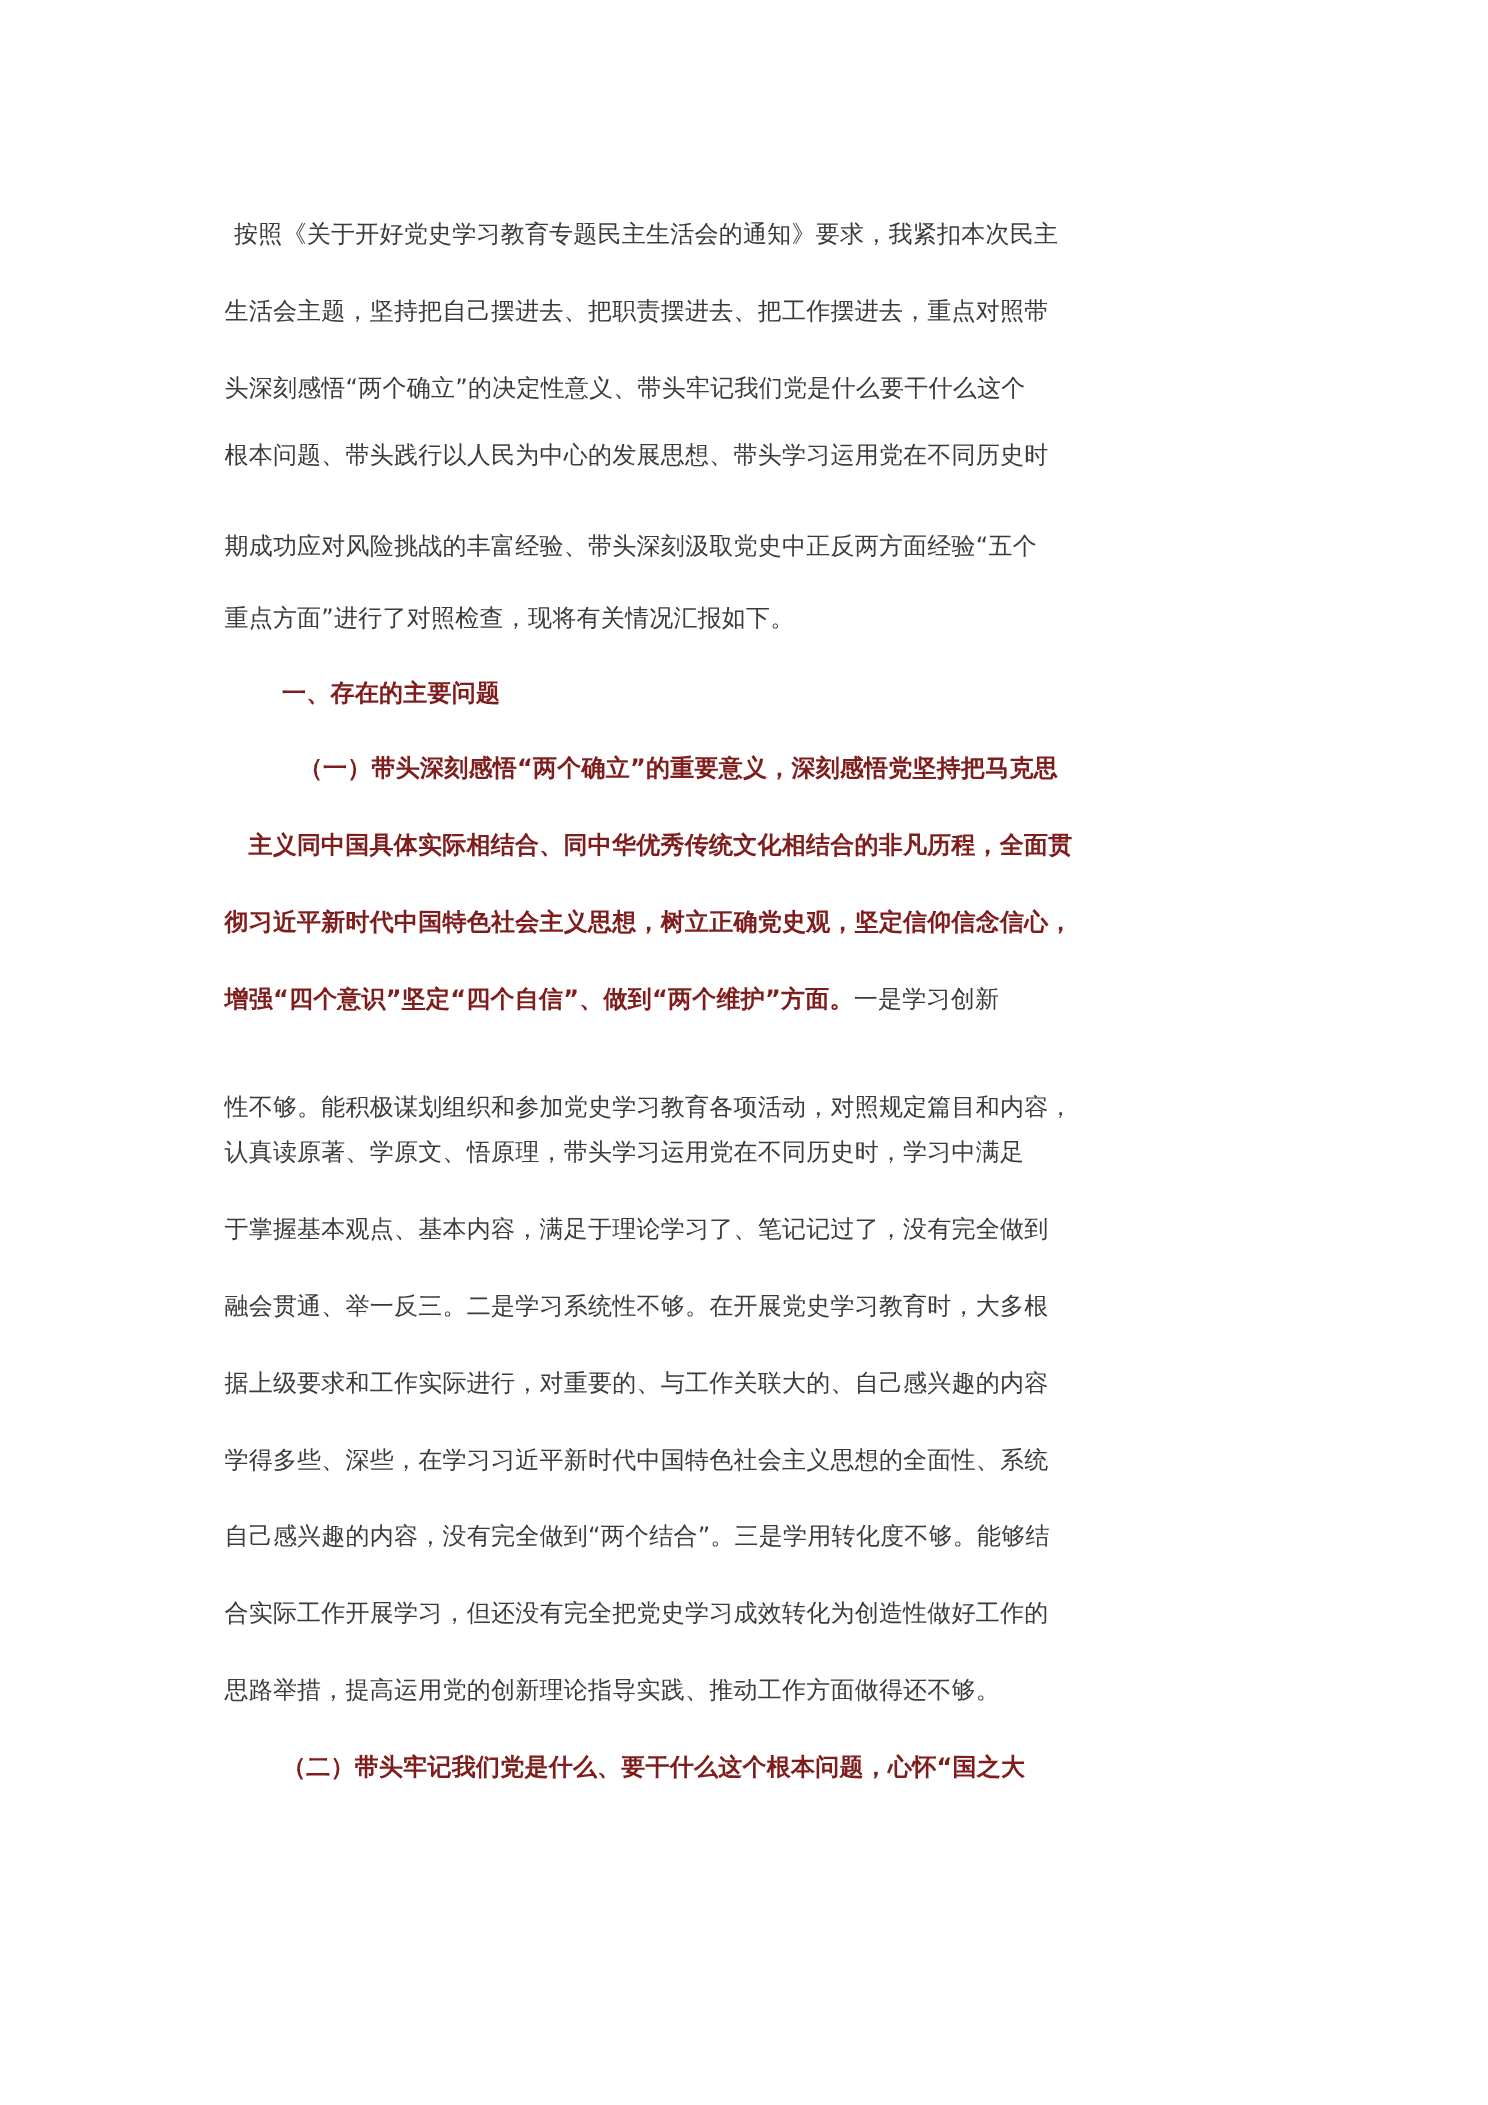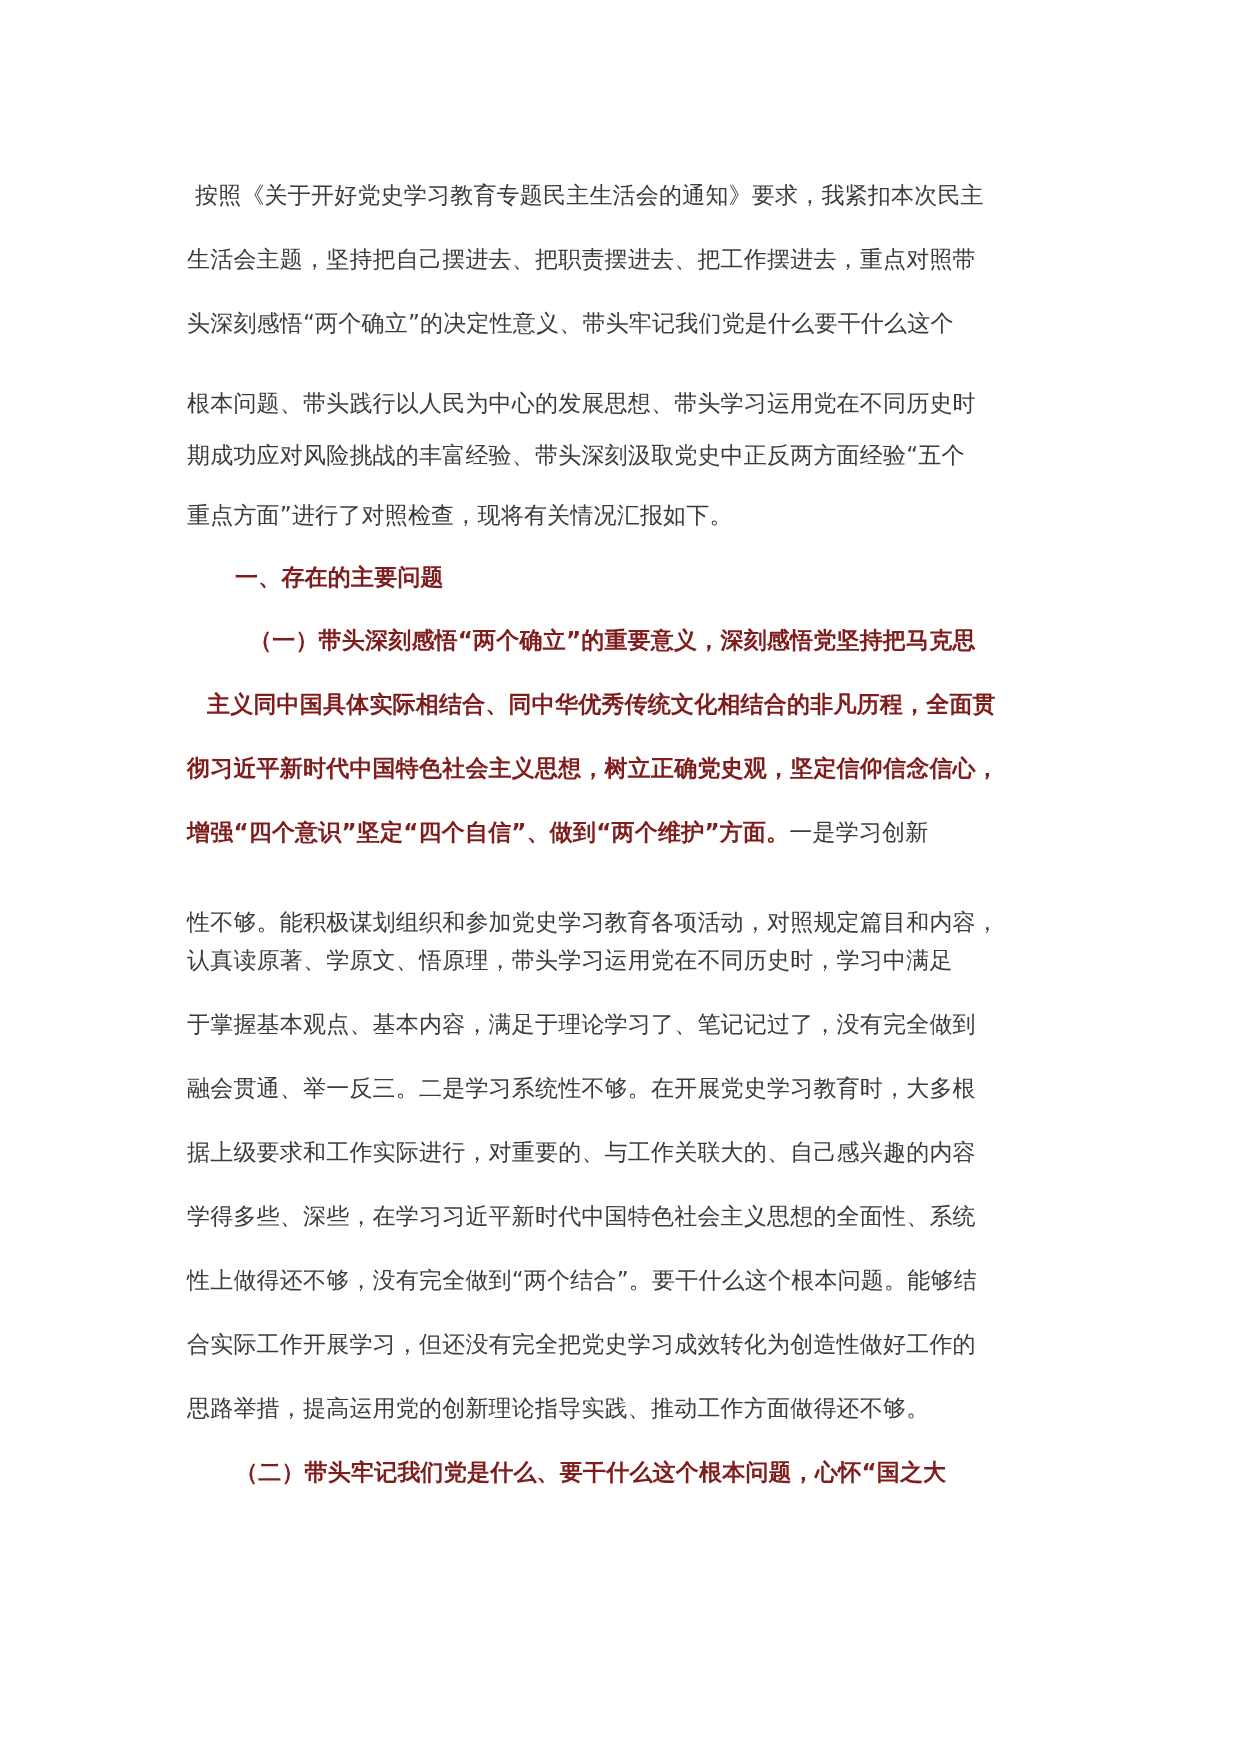--- a/index.html
+++ b/index.html
@@ -18,51 +18,51 @@
     .page {
       position: absolute;
       left: 187px;
       top: 0;
       width: 870px;
     }
     .line {
       position: absolute;
       left: 0;
       white-space: nowrap;
-      font-size: 23px;
+      font-size: 20px;
       line-height: 30px;
       height: 30px;
       letter-spacing: 0.2px;
     }
     .bold {
       font-weight: bold;
       color: #7f1d1d;
     }
     .normal {
       font-weight: normal;
     }
   </style>
 </head>
 <body>
 
 <div class="page" id="page">
     <div class="line" style="top: 180px; left: 8px;"><span class="normal">按照《关于开好党史学习教育专题民主生活会的通知》要求，我紧扣本次民主</span></div>
     <div class="line" style="top: 244px; left: 0px;"><span class="normal">生活会主题，坚持把自己摆进去、把职责摆进去、把工作摆进去，重点对照带</span></div>
     <div class="line" style="top: 308px; left: 0px;"><span class="normal">头深刻感悟“两个确立”的决定性意义、带头牢记我们党是什么要干什么这个</span></div>
-    <div class="line" style="top: 388px; left: 0px;"><span class="normal">根本问题、带头践行以人民为中心的发展思想、带头学习运用党在不同历史时</span></div>
+    <div class="line" style="top: 364px; left: 0px;"><span class="normal">根本问题、带头践行以人民为中心的发展思想、带头学习运用党在不同历史时</span></div>
     <div class="line" style="top: 440px; left: 0px;"><span class="normal">期成功应对风险挑战的丰富经验、带头深刻汲取党史中正反两方面经验“五个</span></div>
     <div class="line" style="top: 500px; left: 0px;"><span class="normal">重点方面”进行了对照检查，现将有关情况汇报如下。</span></div>
     <div class="line" style="top: 562px; left: 48px;"><span class="bold">一、存在的主要问题</span></div>
     <div class="line" style="top: 625px; left: 62px;"><span class="bold">（一）带头深刻感悟“两个确立”的重要意义，深刻感悟党坚持把马克思</span></div>
     <div class="line" style="top: 689px; left: 0px; margin-left: 20px;"><span class="bold">主义同中国具体实际相结合、同中华优秀传统文化相结合的非凡历程，全面贯</span></div>
     <div class="line" style="top: 753px; left: 0px;"><span class="bold">彻习近平新时代中国特色社会主义思想，树立正确党史观，坚定信仰信念信心，</span></div>
     <div class="line" style="top: 817px; left: 0px;"><span class="bold">增强“四个意识”坚定“四个自信”、做到“两个维护”方面。</span><span class="normal">一是学习创新</span></div>
     <div class="line" style="top: 881px; left: 0px; margin-top: 26px;"><span class="normal">性不够。能积极谋划组织和参加党史学习教育各项活动，对照规定篇目和内容，</span></div>
     <div class="line" style="top: 945px; left: 0px;"><span class="normal">认真读原著、学原文、悟原理，带头学习运用党在不同历史时，学习中满足</span></div>
     <div class="line" style="top: 1009px; left: 0px;"><span class="normal">于掌握基本观点、基本内容，满足于理论学习了、笔记记过了，没有完全做到</span></div>
     <div class="line" style="top: 1073px; left: 0px;"><span class="normal">融会贯通、举一反三。二是学习系统性不够。在开展党史学习教育时，大多根</span></div>
     <div class="line" style="top: 1137px; left: 0px;"><span class="normal">据上级要求和工作实际进行，对重要的、与工作关联大的、自己感兴趣的内容</span></div>
     <div class="line" style="top: 1201px; left: 0px;"><span class="normal">学得多些、深些，在学习习近平新时代中国特色社会主义思想的全面性、系统</span></div>
-    <div class="line" style="top: 1265px; left: 0px;"><span class="normal">性上做得还不够，没有完全做到“两个结合”。要干什么这个根本问题。能够结</span></div>
+    <div class="line" style="top: 1265px; left: 0px;"><span class="normal">自己感兴趣的内容，没有完全做到“两个结合”。三是学用转化度不够。能够结</span></div>
     <div class="line" style="top: 1329px; left: 0px;"><span class="normal">合实际工作开展学习，但还没有完全把党史学习成效转化为创造性做好工作的</span></div>
     <div class="line" style="top: 1393px; left: 0px;"><span class="normal">思路举措，提高运用党的创新理论指导实践、推动工作方面做得还不够。</span></div>
     <div class="line" style="top: 1457px; left: 48px;"><span class="bold">（二）带头牢记我们党是什么、要干什么这个根本问题，心怀“国之大</span></div>
   </div>
 
 </body></html>

